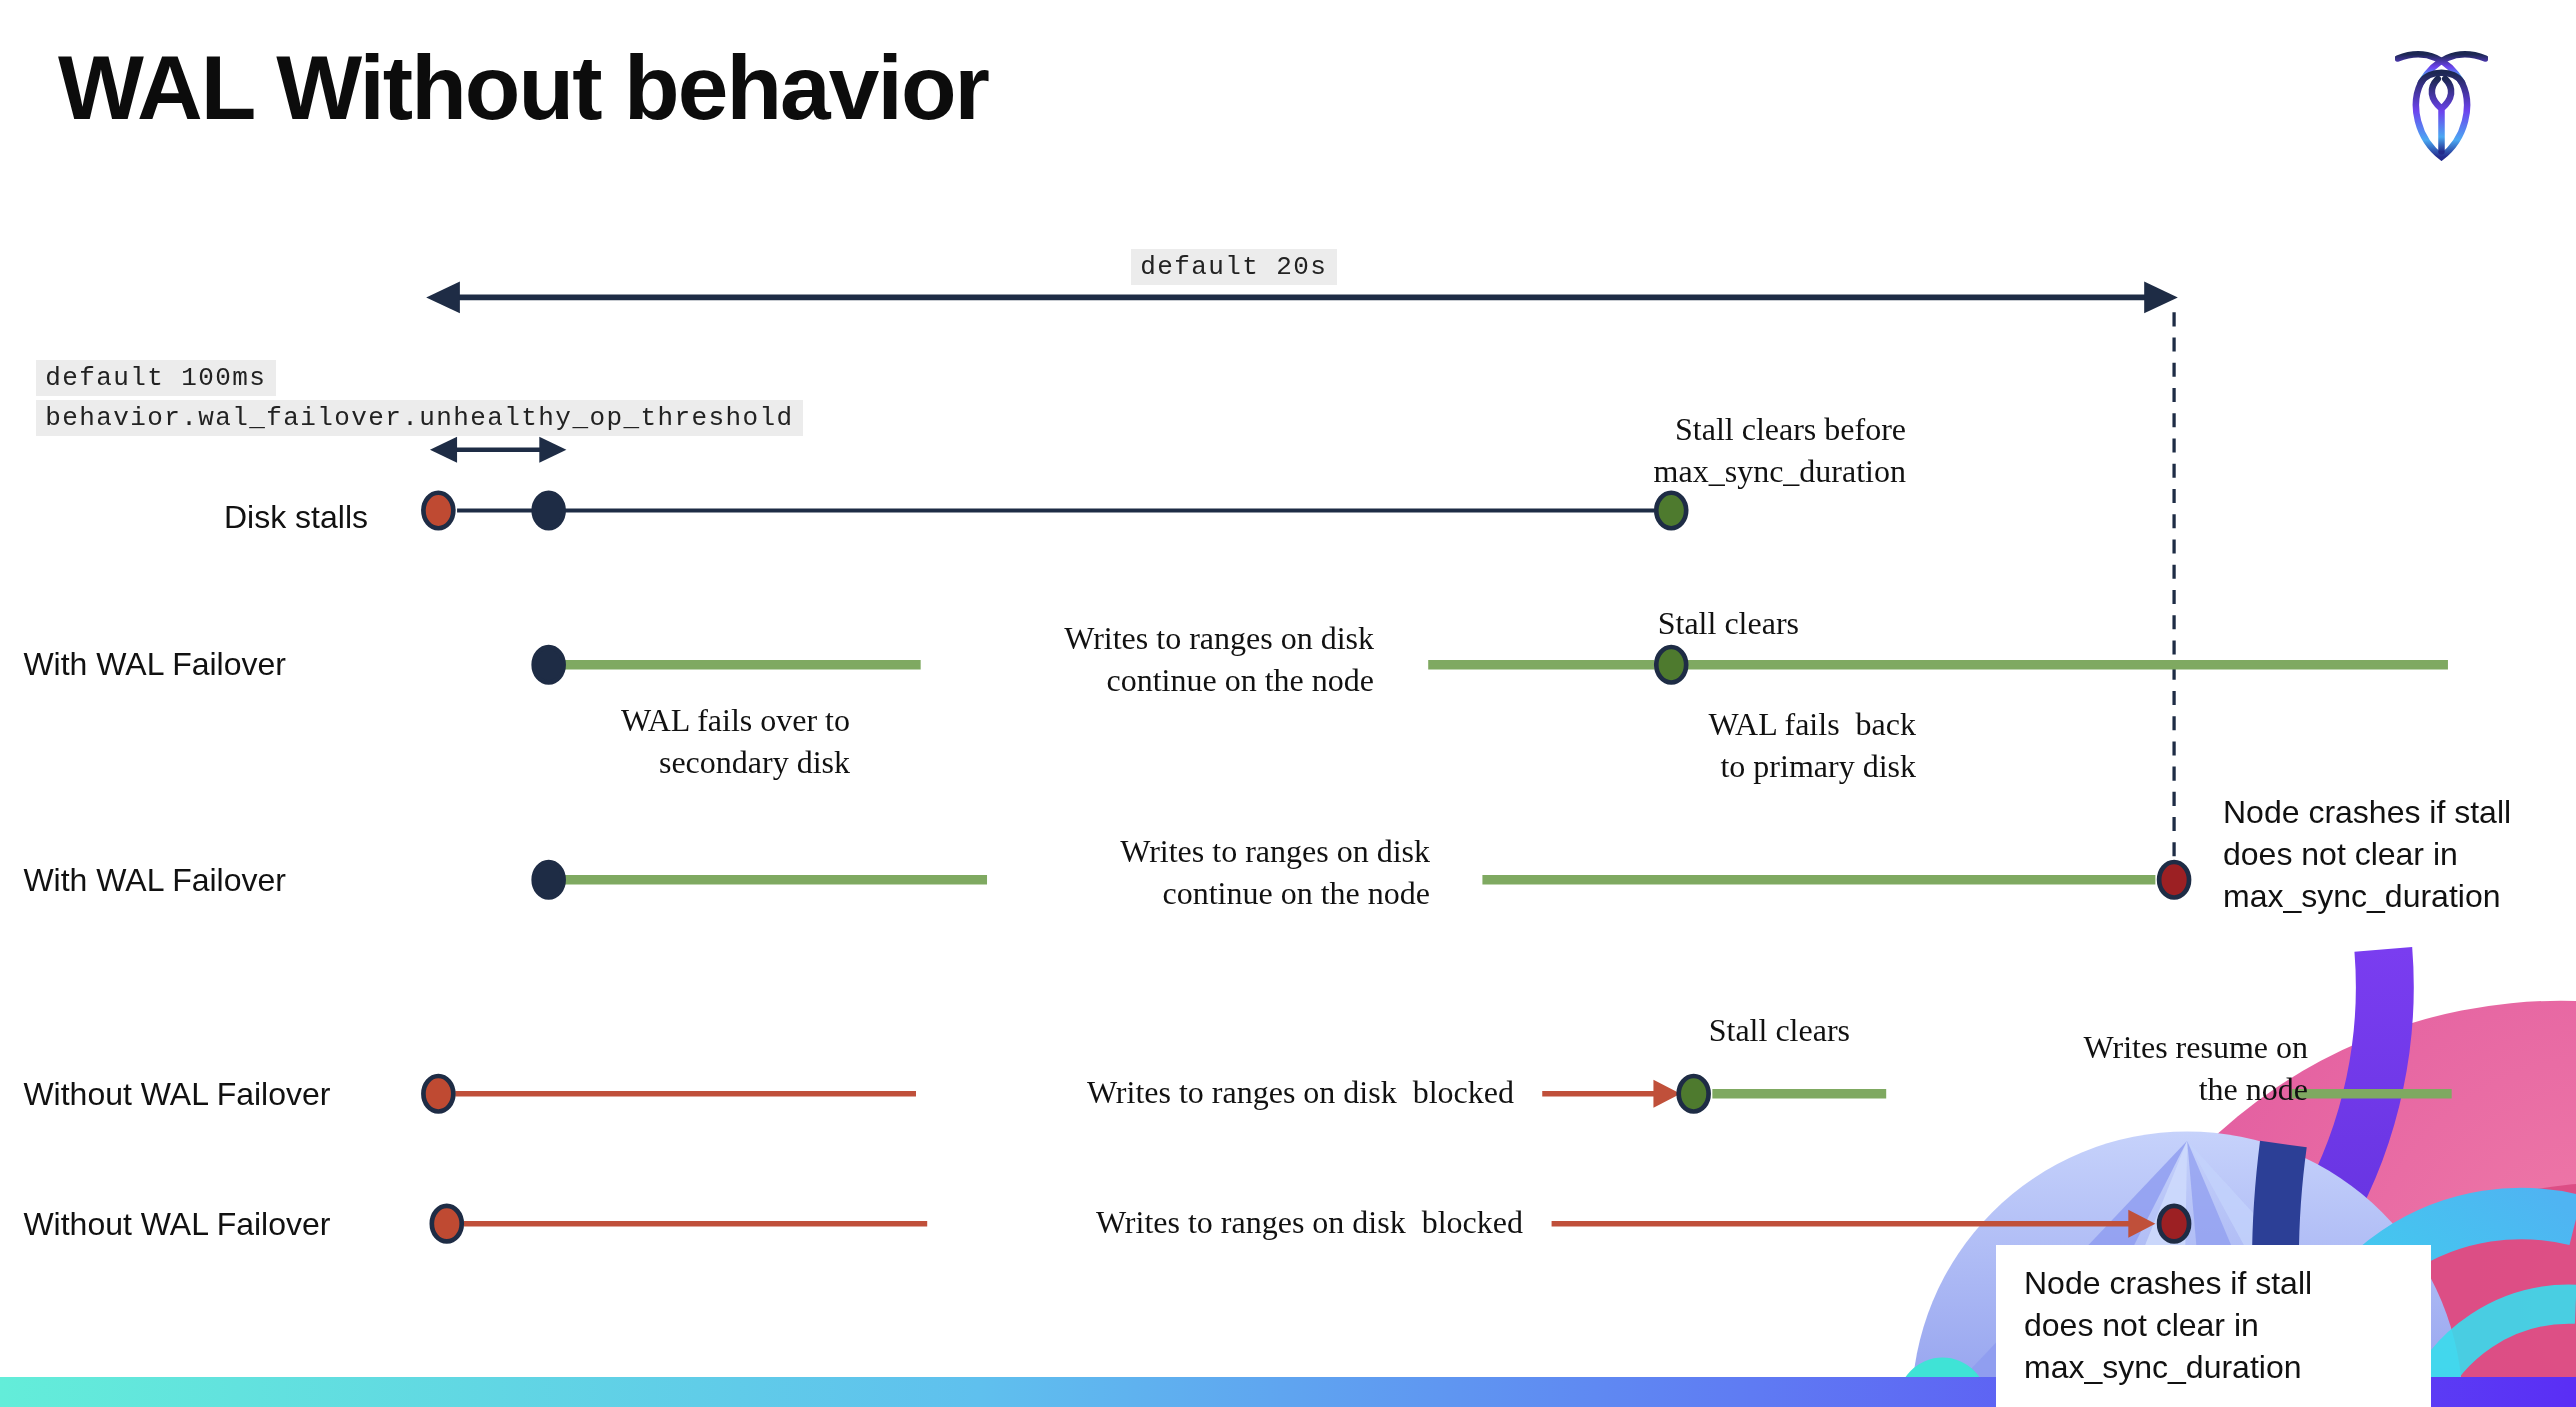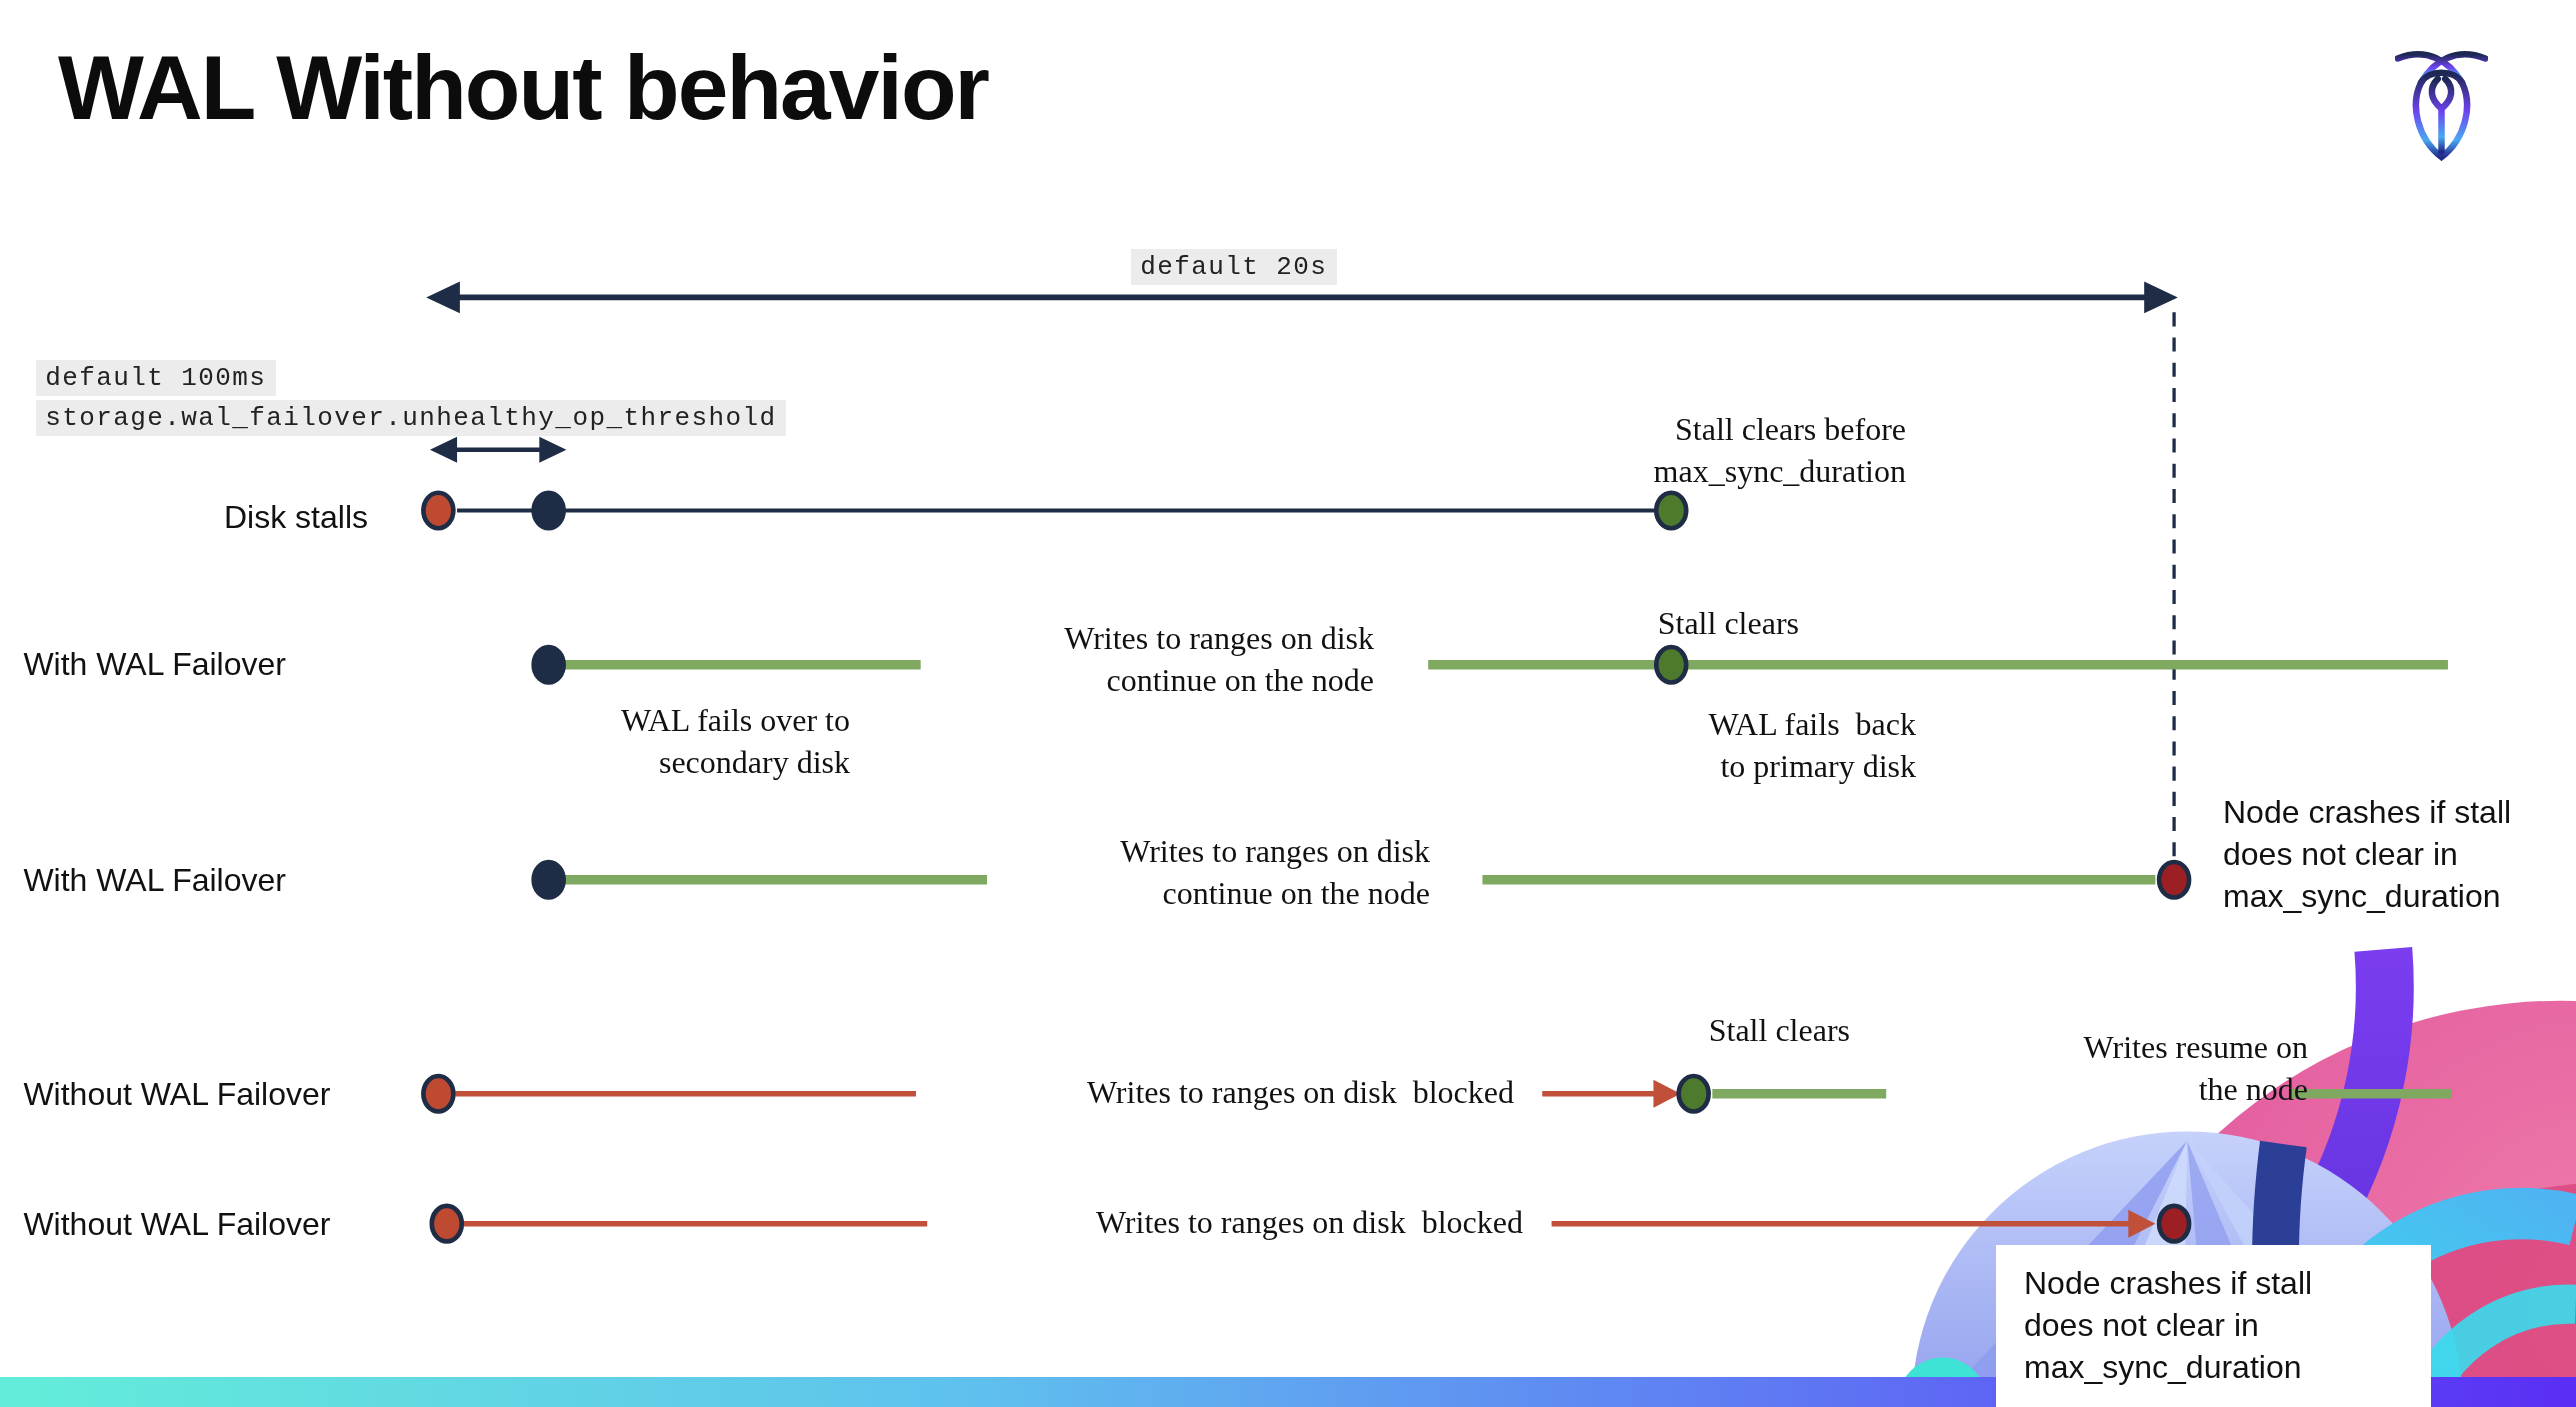--- a/index.html
+++ b/index.html
@@ -79,21 +79,21 @@
       <path d="M50 118 C 24 98, 16 62, 28 38 C 36 24, 64 24, 72 38 C 84 62, 76 98, 50 118 Z"></path>
       <path d="M50 112 L 50 66 M50 66 C 38 56, 36 44, 46 34 M50 66 C 62 56, 64 44, 54 34"></path>
     </g>
   </svg>
 
   <div class="mono-note" style="left:1131px;top:249px;">
     <span>default 20s</span>
   </div>
   <div class="mono-note" style="left:36px;top:344px;margin-top:16px;">
     <span>default 100ms</span>
-    <span>storage.wal_failover.unhealthy_op_threshold</span>
+    <span>behavior.wal_failover.unhealthy_op_threshold</span>
   </div>
 
   <svg class="diagram" width="2576" height="1408" viewBox="0 0 2756 1506">
 
     <g style="stroke:var(--navy);fill:var(--navy);">
       <line x1="482" y1="318" x2="2304" y2="318" stroke-width="6"></line>
       <polygon points="456,318 492,301 492,335" stroke="none"></polygon>
       <polygon points="2330,318 2294,301 2294,335" stroke="none"></polygon>
     </g>
 

